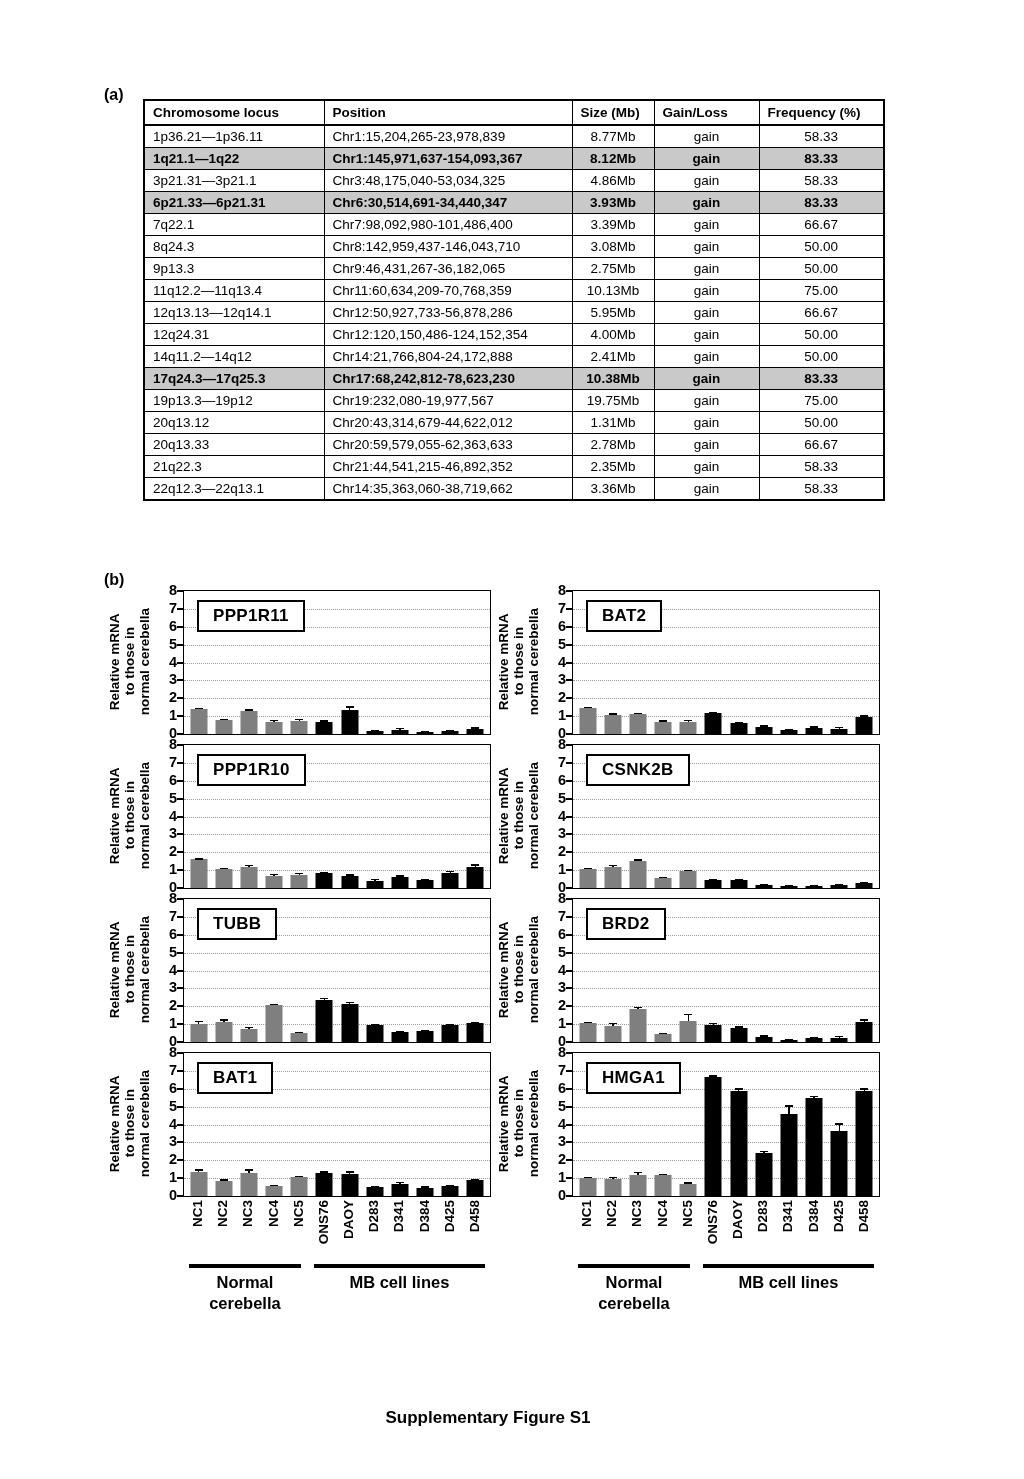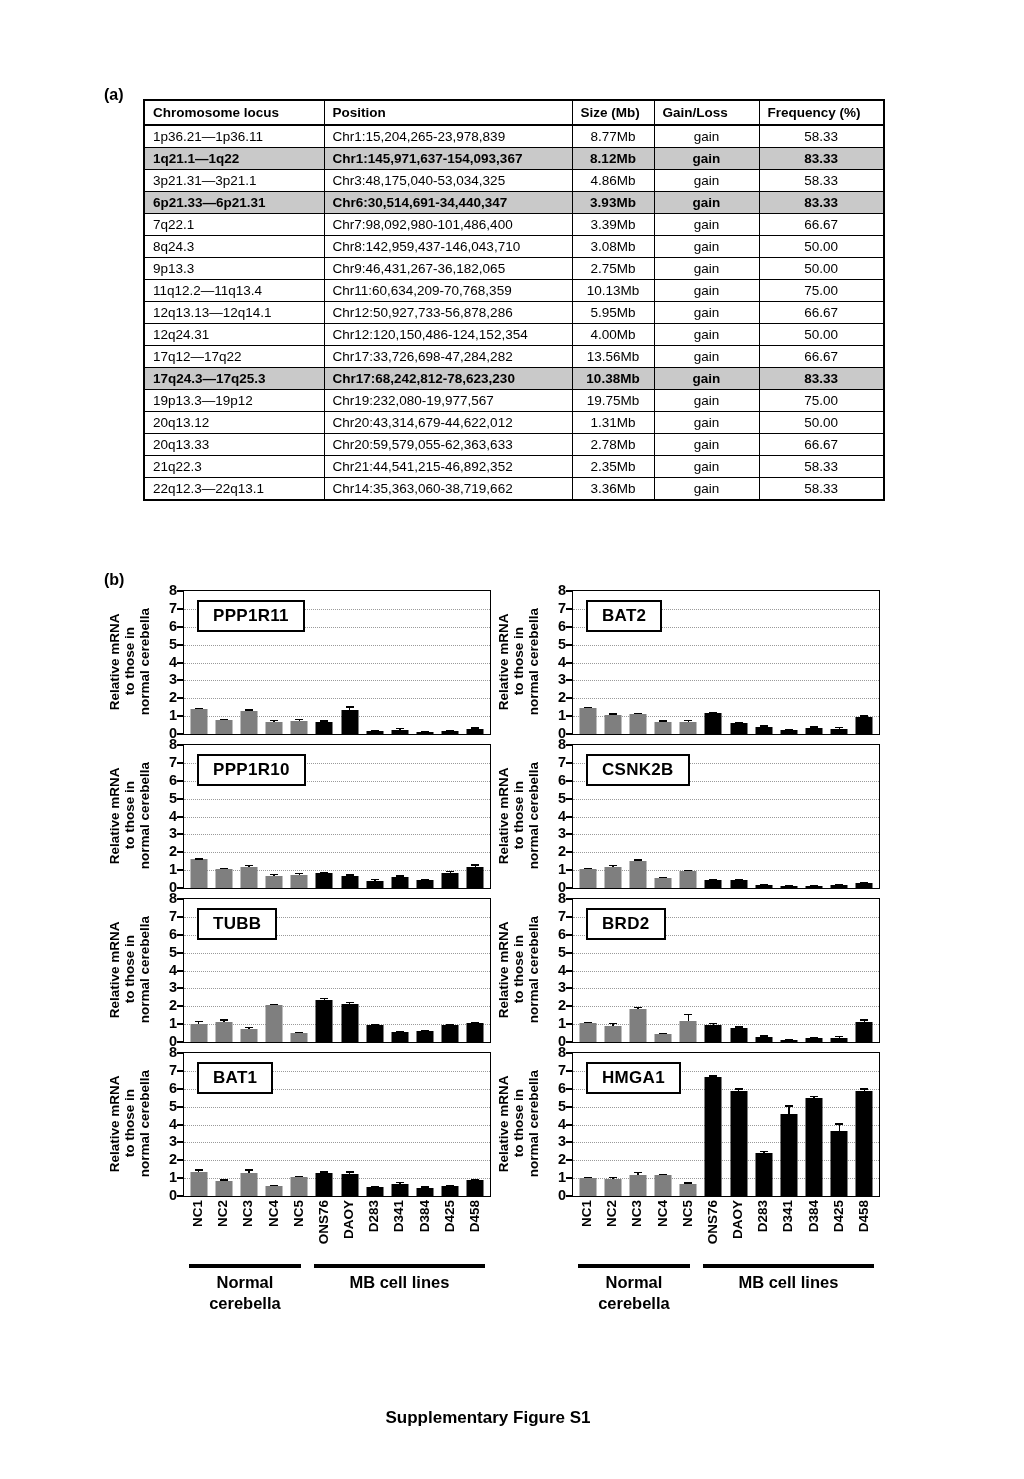--- a/index.html
+++ b/index.html
@@ -142,25 +142,25 @@
             <td class="c">66.67</td>
           </tr>
           <tr>
             <td>12q24.31</td>
             <td>Chr12:120,150,486-124,152,354</td>
             <td class="c">4.00Mb</td>
             <td class="c">gain</td>
             <td class="c">50.00</td>
           </tr>
           <tr>
-            <td>17q12—17q22</td>
-            <td>Chr17:33,726,698-47,284,282</td>
-            <td class="c">13.56Mb</td>
-            <td class="c">gain</td>
-            <td class="c">66.67</td>
+            <td>14q11.2—14q12</td>
+            <td>Chr14:21,766,804-24,172,888</td>
+            <td class="c">2.41Mb</td>
+            <td class="c">gain</td>
+            <td class="c">50.00</td>
           </tr>
           <tr class="hl">
             <td>17q24.3—17q25.3</td>
             <td>Chr17:68,242,812-78,623,230</td>
             <td class="c">10.38Mb</td>
             <td class="c">gain</td>
             <td class="c">83.33</td>
           </tr>
           <tr>
             <td>19p13.3—19p12</td>

